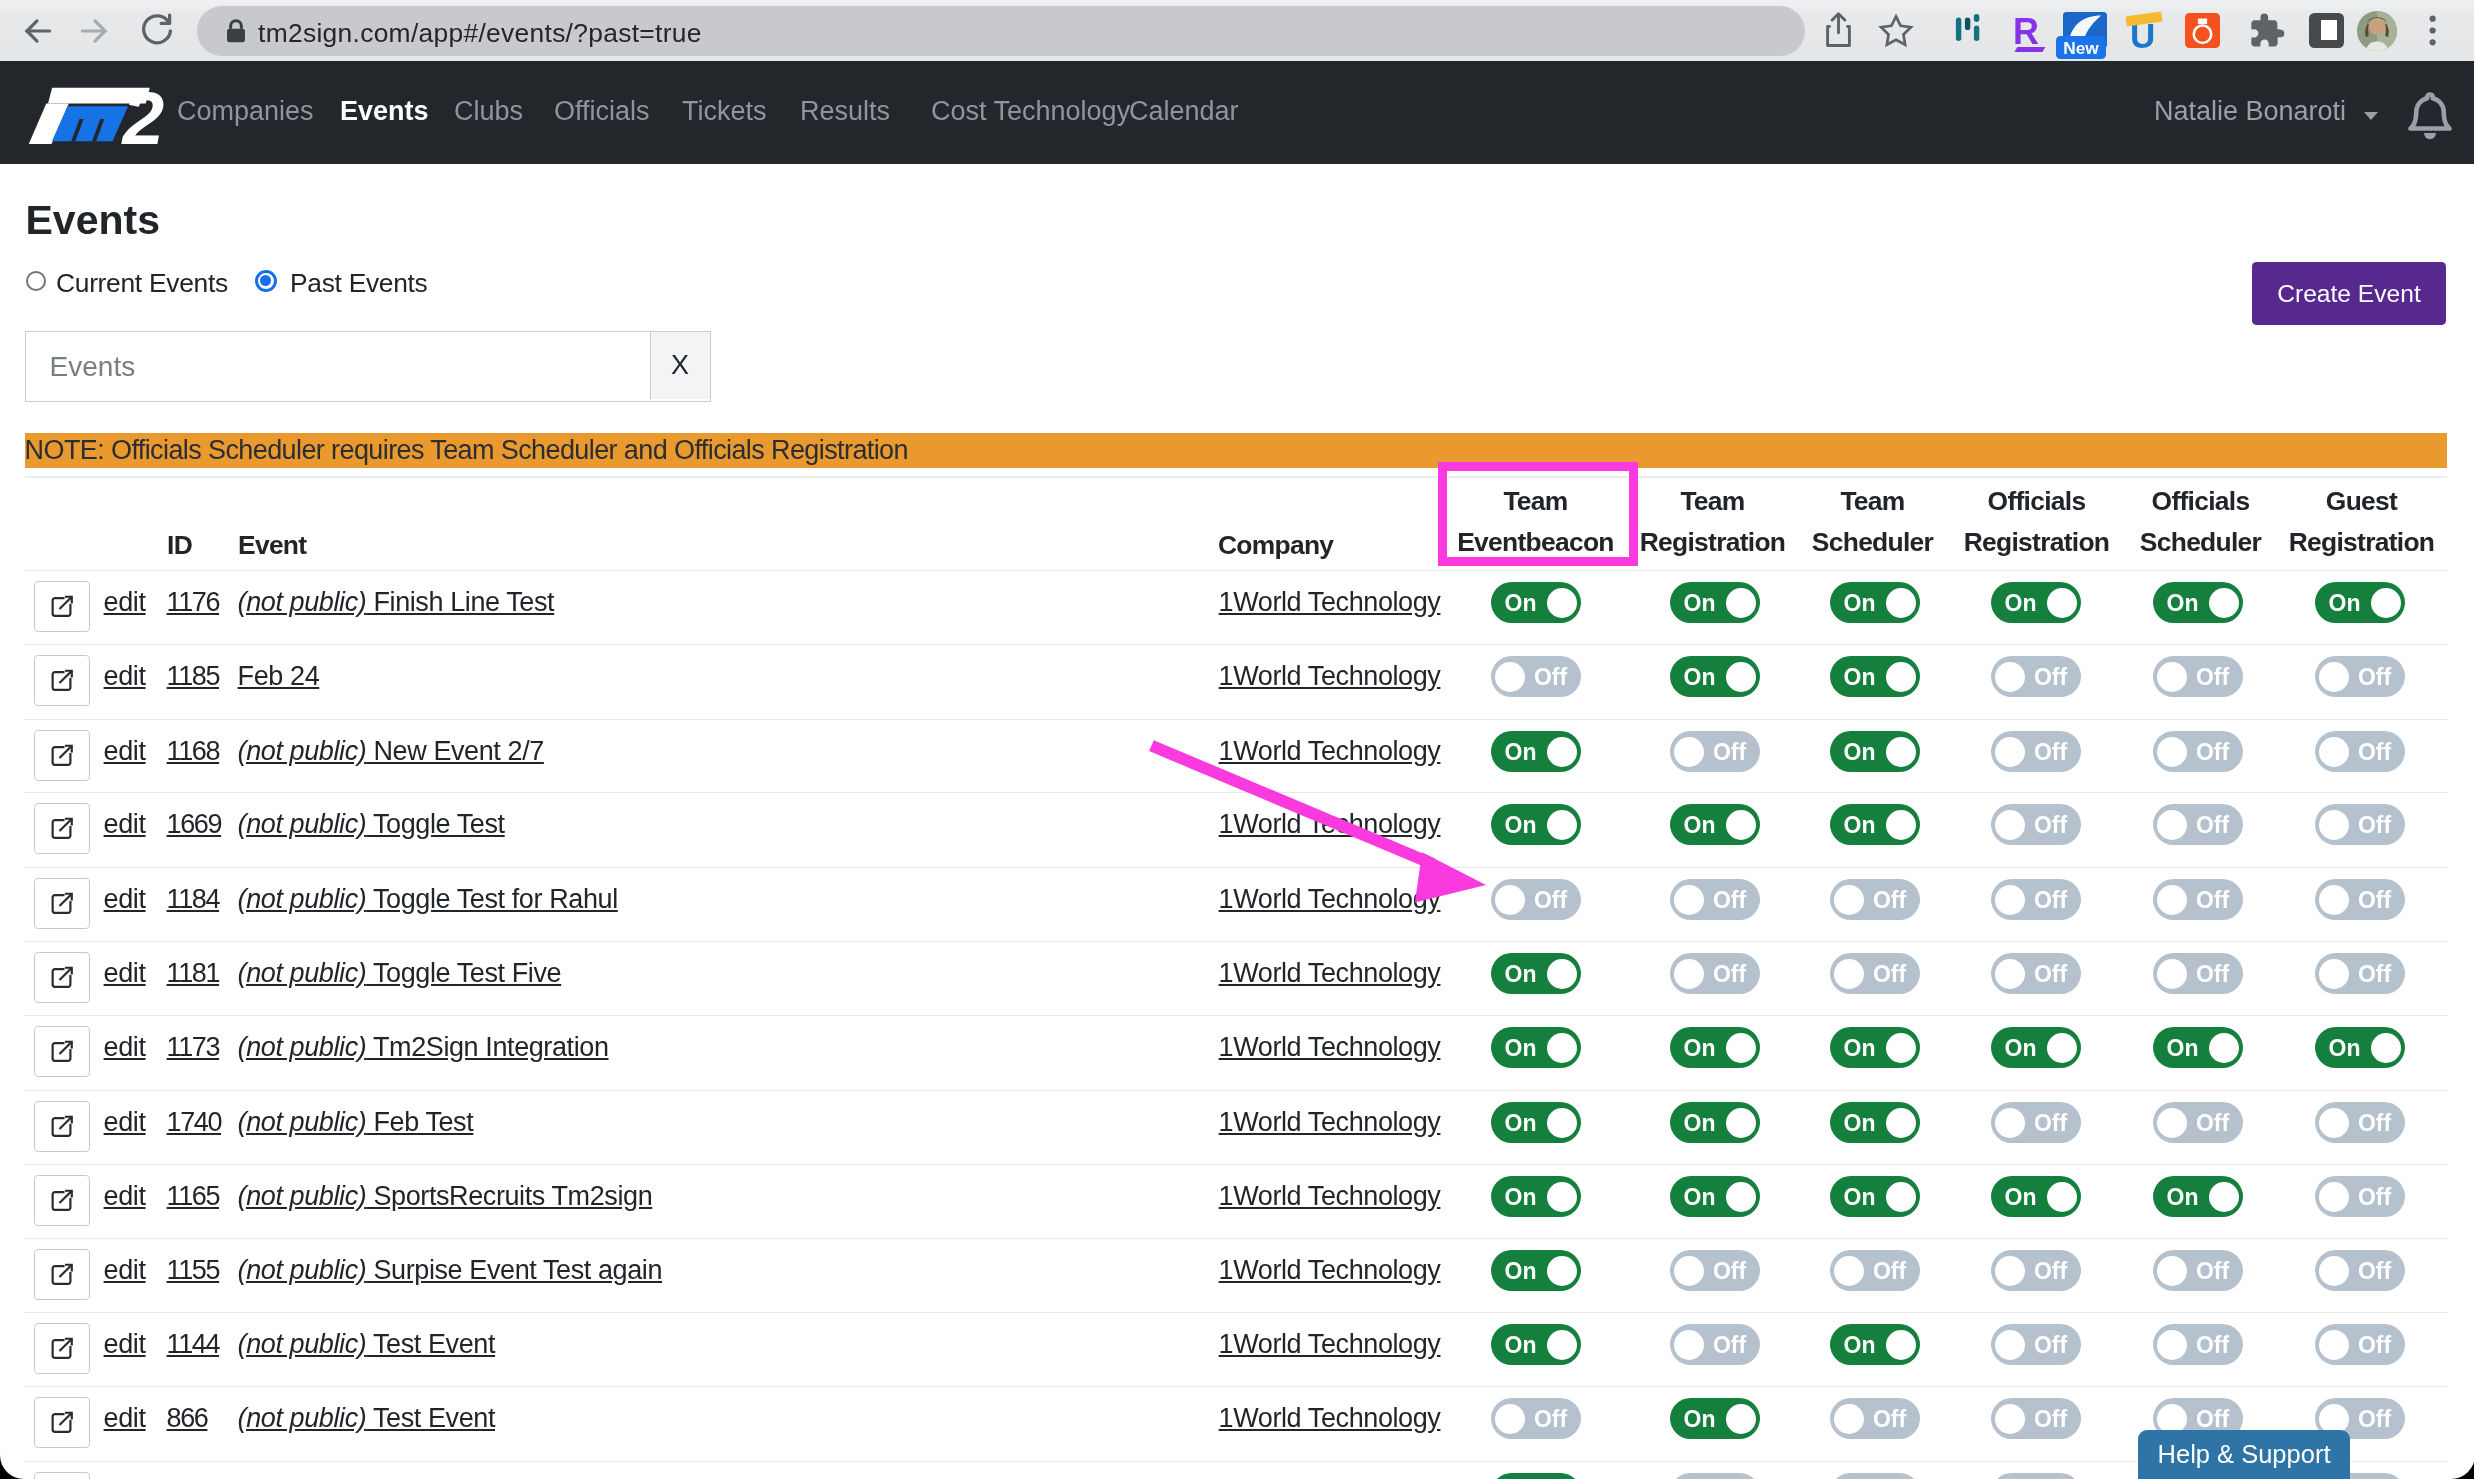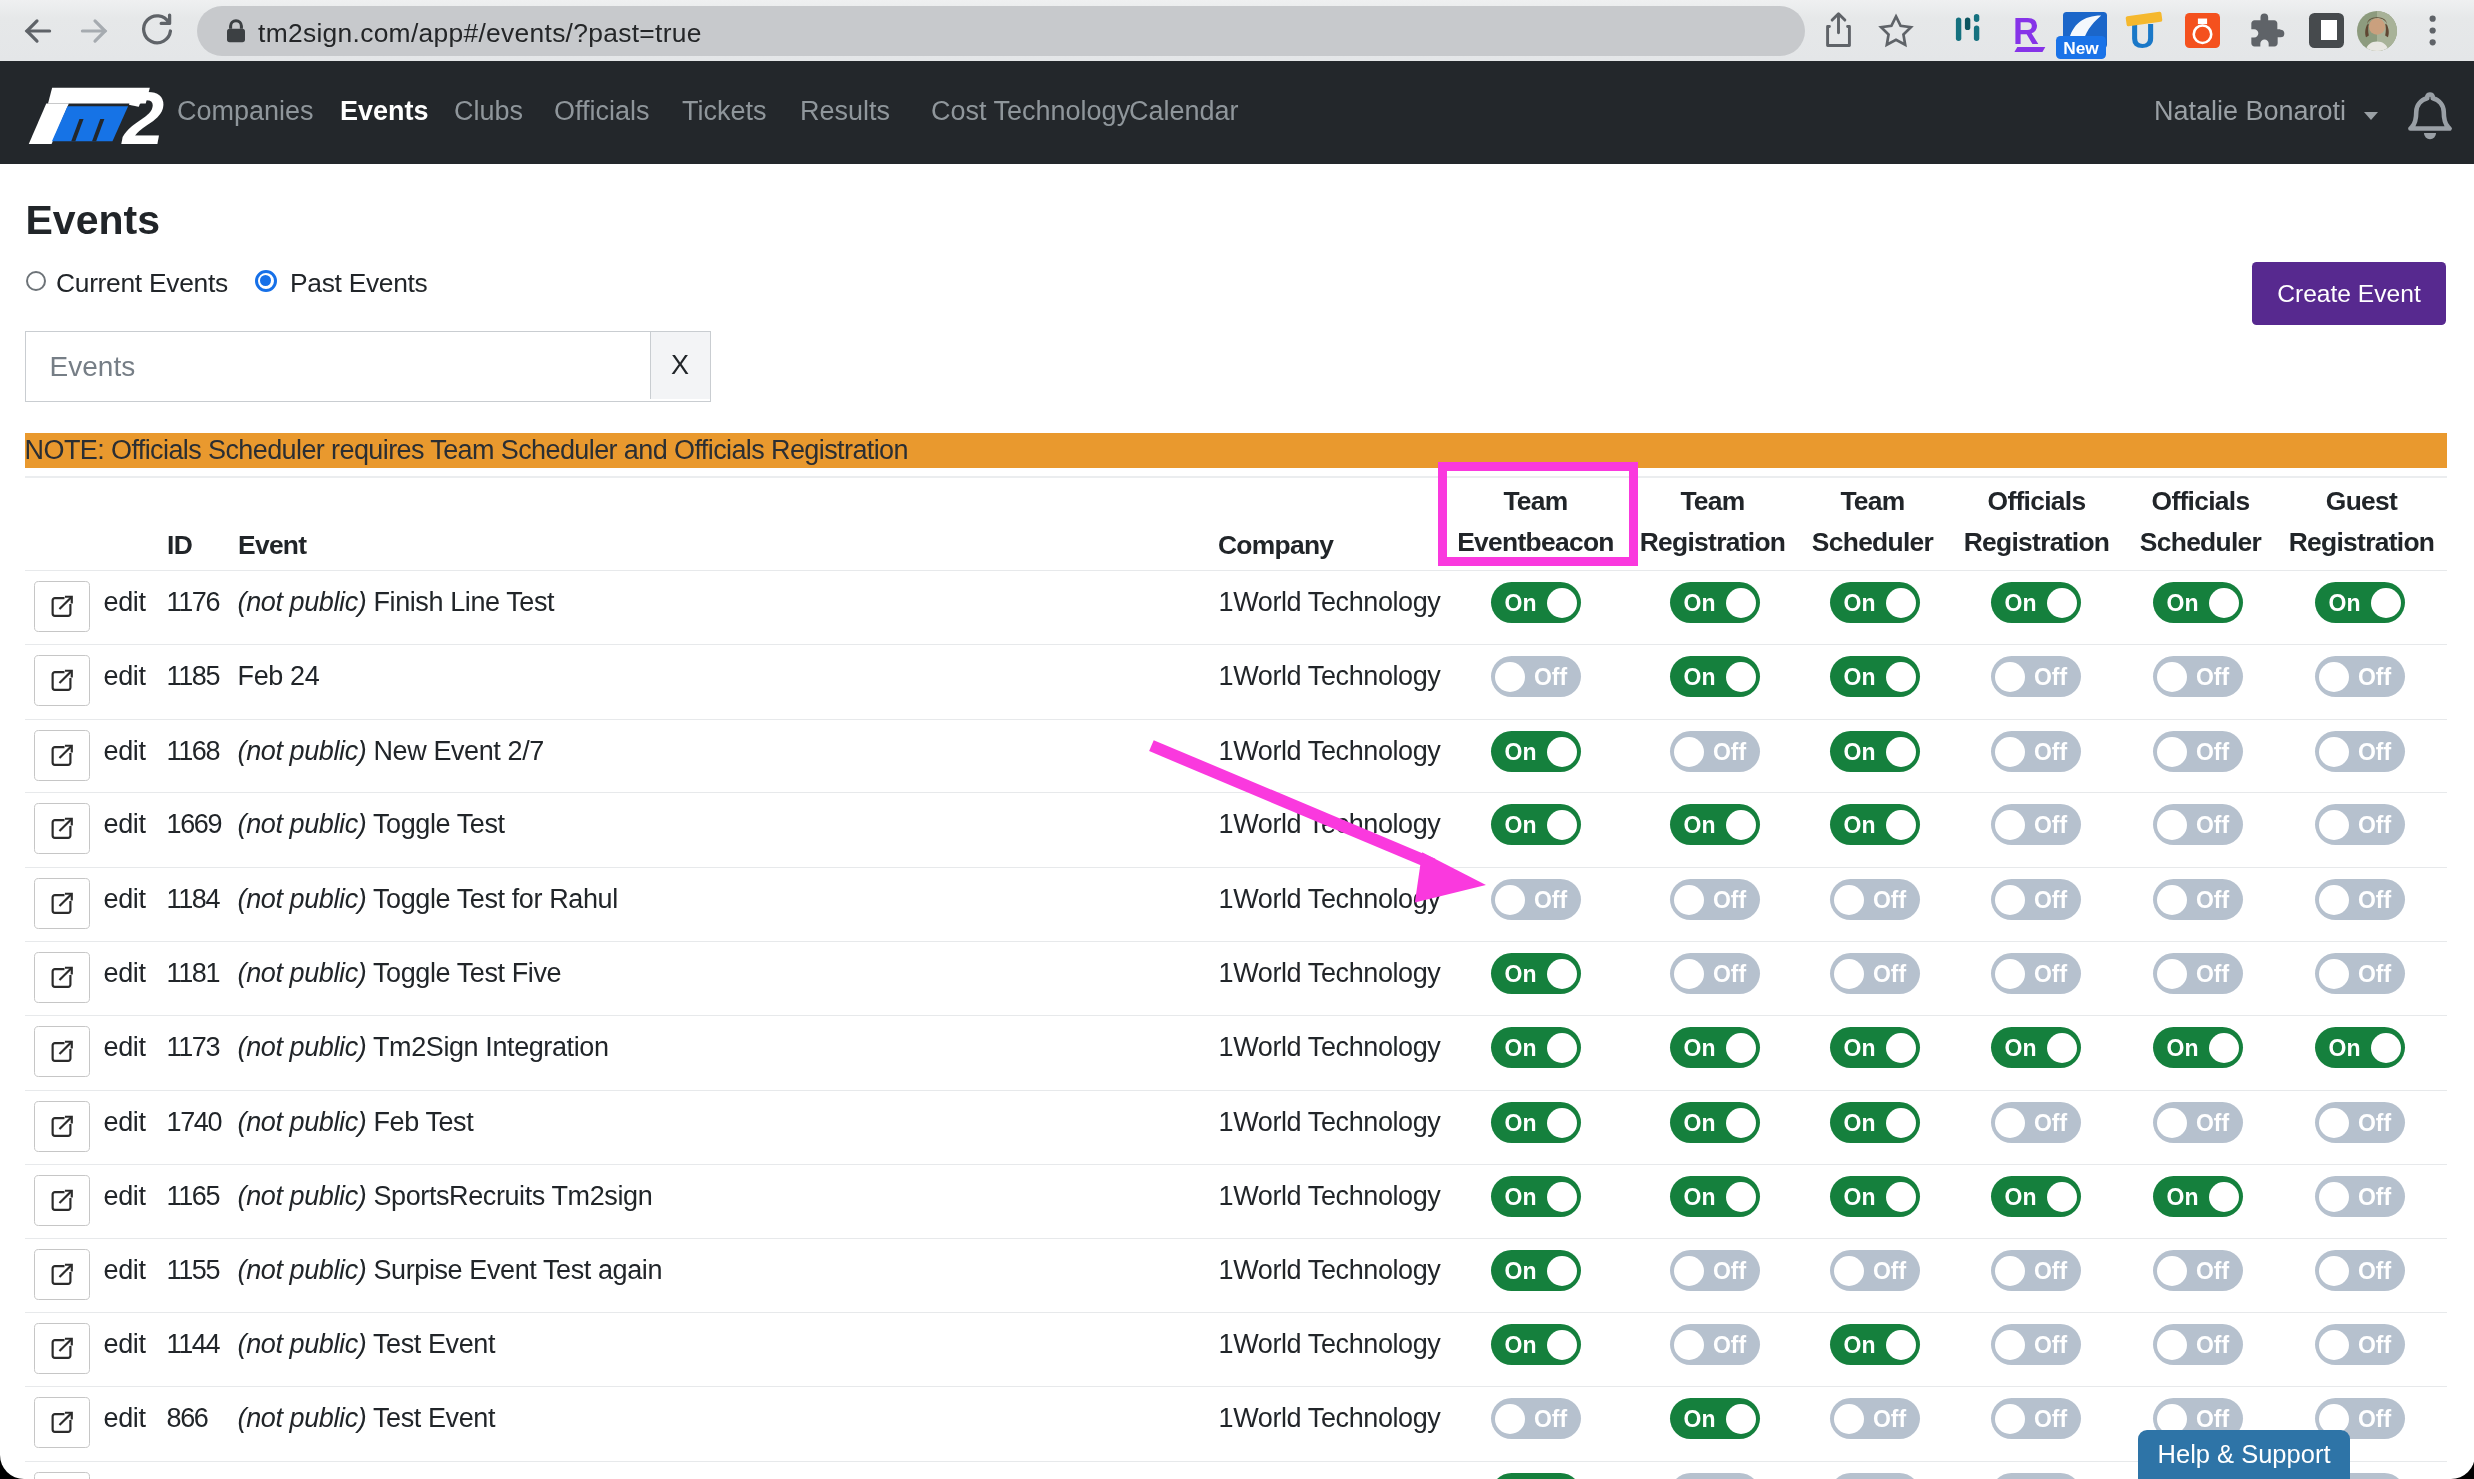--- a/index.html
+++ b/index.html
@@ -28,21 +28,21 @@
 .search .ph { position:absolute; left:24px; top:19px; font-size:28px; color:#767e86; }
 .search .xbtn { position:absolute; right:0; top:0; width:60px; height:67px; border-left:1.8px solid #c9cdd1;
   background:#f3f4f6; display:flex; align-items:center; justify-content:center; font-size:27px; color:#212529; }
 .notebar { position:absolute; left:24.6px; top:433px; width:2422px; height:35px; background:#e9992e;
   font-size:27px; color:#2a2e33; line-height:35px; padding-left:0px; letter-spacing:-0.6px; white-space:nowrap; }
 
 .thead-top { position:absolute; left:24.6px; top:476px; width:2422px; height:1.8px; background:#ebedef; }
 .h1c { position:absolute; top:530px; font-size:26.4px; font-weight:bold; color:#212529; letter-spacing:-0.7px; }
 .h2c { position:absolute; top:481px; width:237px; text-align:center; font-size:26.4px; font-weight:bold; color:#212529; line-height:41px; letter-spacing:-0.7px; }
 .row { position:absolute; left:24.6px; width:2422px; height:74px; border-top:1.8px solid #e7e9eb; }
-.row .cell { position:absolute; top:15.5px; font-size:27px; color:#212529; white-space:nowrap; letter-spacing:-0.4px; }
+.row .cell { position:absolute; top:15.5px; font-size:27px; color:#212529; white-space:nowrap; letter-spacing:-0.4px;text-decoration:underline; }
 .np { font-style:italic; }
 .edit { color:#45309c; }
 .lbox { position:absolute; width:56px; height:51px; border:1.8px solid #c6c6c6; border-radius:4.6px;
   display:flex; align-items:center; justify-content:center; background:#fff; }
 .tog { position:absolute; width:90px; height:41px; border-radius:21px; }
 .tog.on { background:#15803d; }
 .tog.off { background:#b6c1ce; }
 .knob { position:absolute; top:5.5px; width:30px; height:30px; border-radius:50%; background:#fff; }
 .tlab { position:absolute; left:0; top:8.2px; width:60px; text-align:center; font-size:23px; font-weight:bold; color:#fff; }
 .tlab.off { left:auto; right:0; width:60px; }

